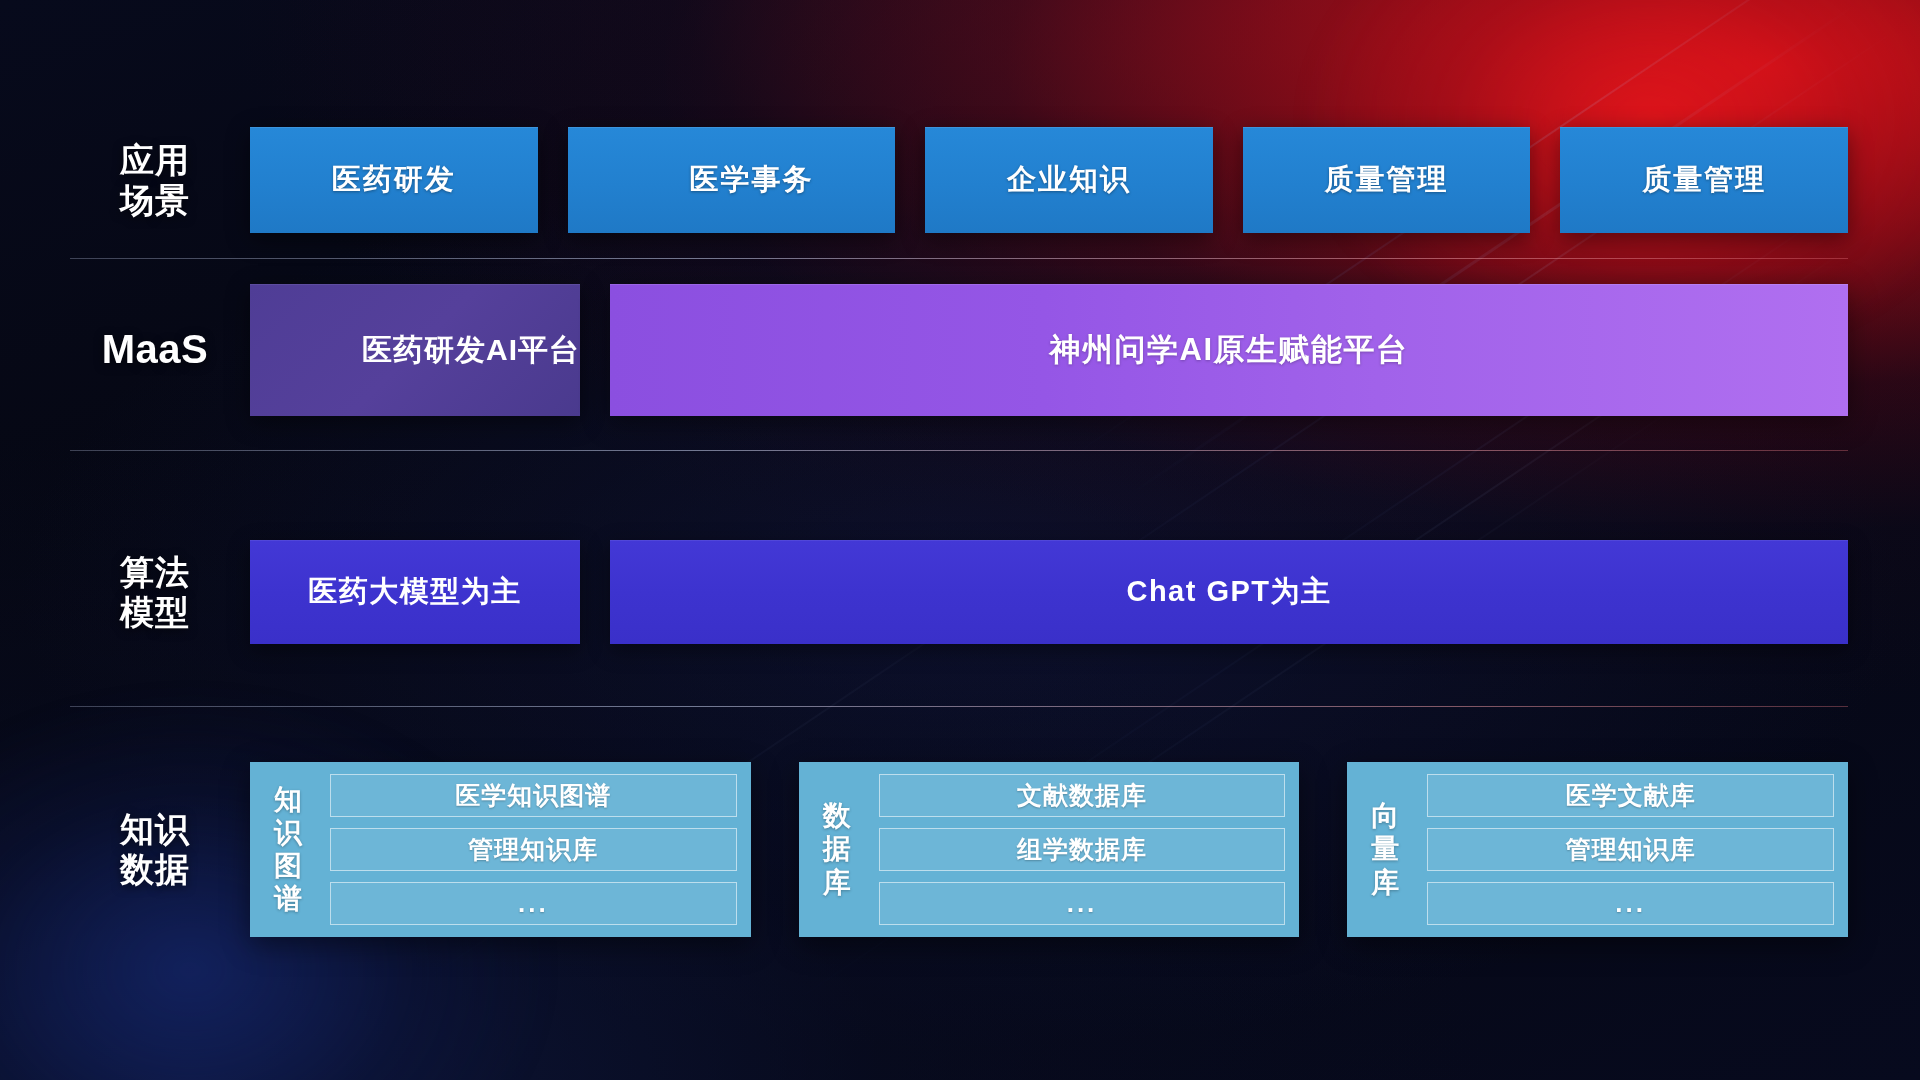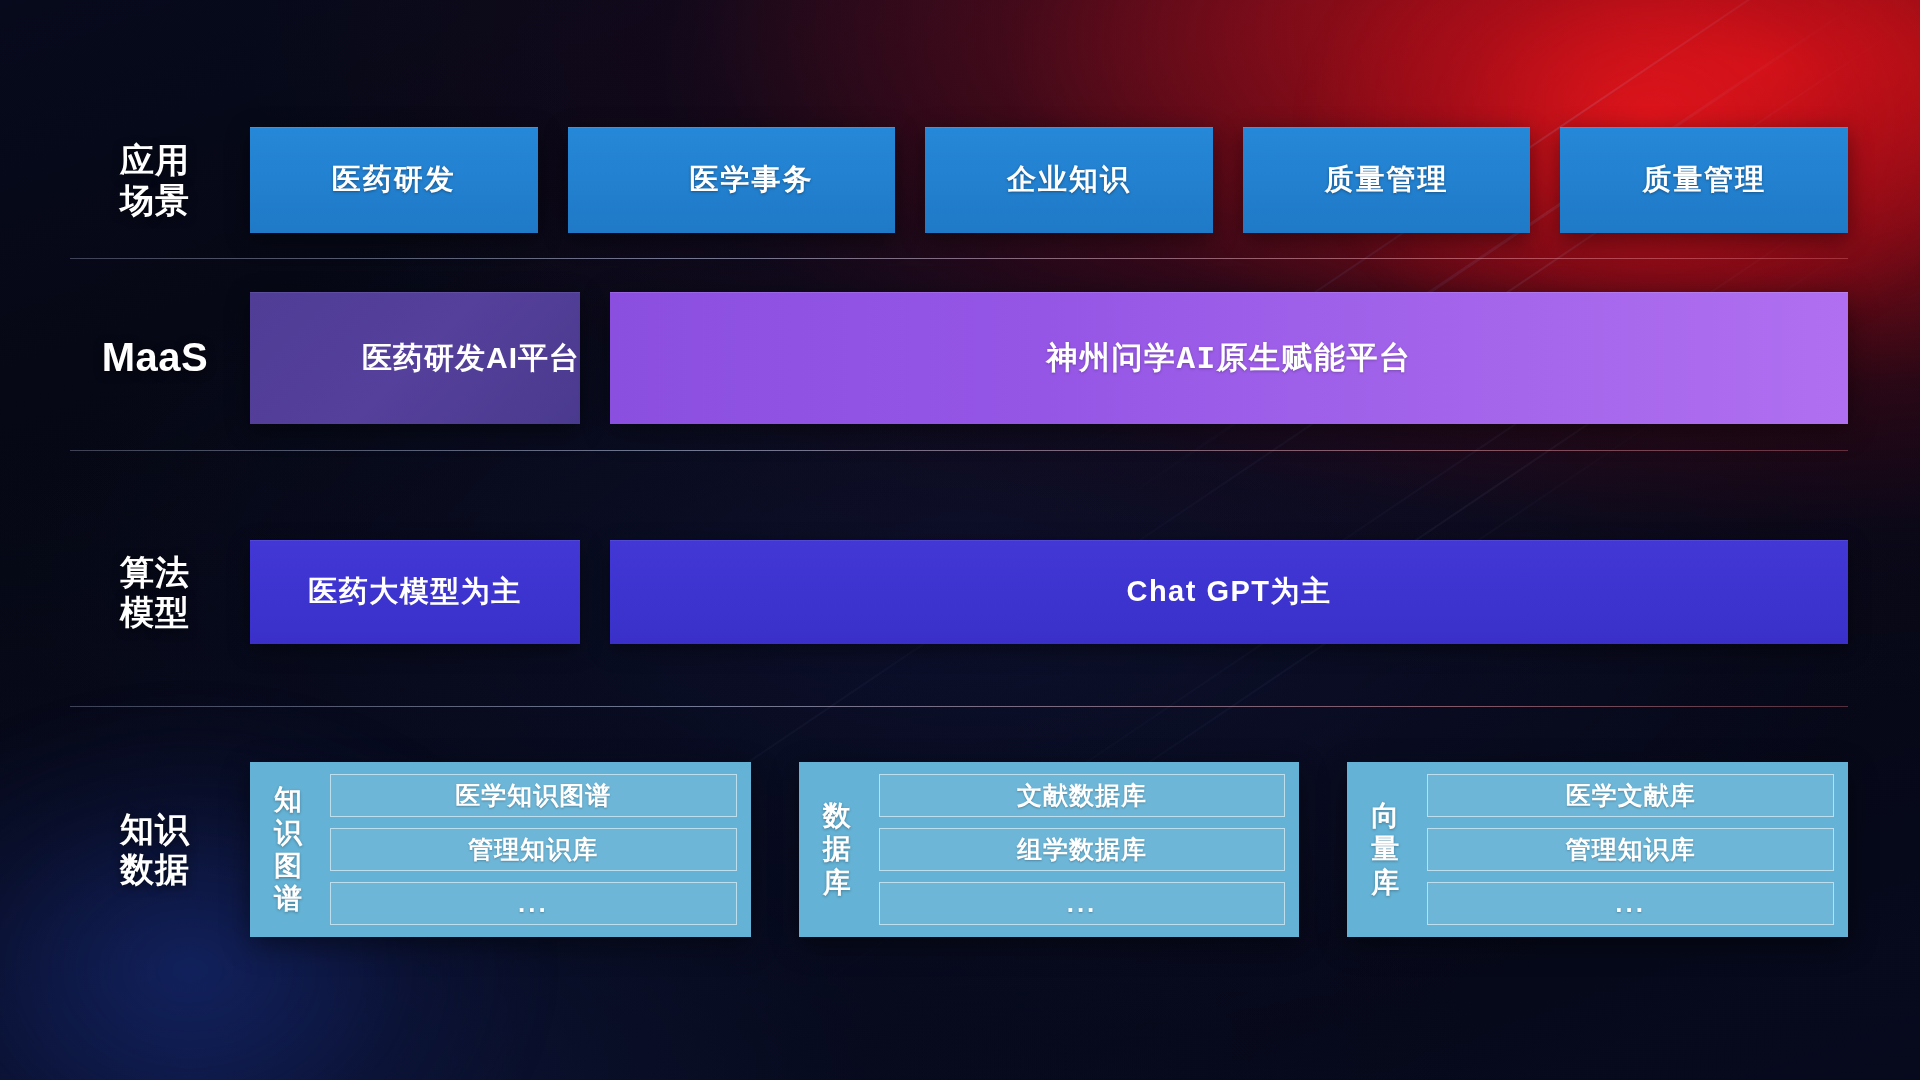--- a/index.html
+++ b/index.html
@@ -121,21 +121,20 @@
     height: 132px;
     margin-left: 30px;
     background: linear-gradient(90deg, #8b4fe0 0%, #9556e6 35%, #a162ea 62%, #b06ff0 100%);
     color: #fff;
     font-size: 31px;
     font-weight: 700;
     display: flex; align-items: center; justify-content: center;
     letter-spacing: 1.5px;
     box-shadow: 0 6px 26px rgba(0,0,0,.42), inset 0 1px 0 rgba(255,255,255,.12);
     text-shadow: 0 1px 3px rgba(0,0,0,.25);
-    font-family: Liberation Mono, monospace;
   }
 
   
   .algo-line { display: flex; width: 100%; }
   .algo-left {
     width: 330px; flex: 0 0 330px;
     height: 104px;
     background: linear-gradient(180deg, #4338d6 0%, #3d33cf 50%, #3a30c9 100%);
     color: #fff; font-size: 29px; font-weight: 700;
     display: flex; align-items: center; justify-content: center;
@@ -223,21 +222,21 @@
           <span>质量管理</span>
         </div>
         <div class="app-box" style="flex:1 1 0;">
           <span>质量管理</span>
         </div>
       </div>
     </div>
 
     <div class="divider" style="top:258px;"></div>
 
-    <div class="row" style="left:70px; top:288px; width:1778px; height:140px;">
+    <div class="row" style="left:70px; top:280px; width:1778px; height:140px;">
       <div class="row-label latin">MaaS</div>
       <div class="row-body">
         <div class="maas-left">
           <span>医药研发AI平台</span>
         </div>
         <div class="maas-right">
           <span>神州问学AI原生赋能平台</span>
         </div>
       </div>
     </div>

